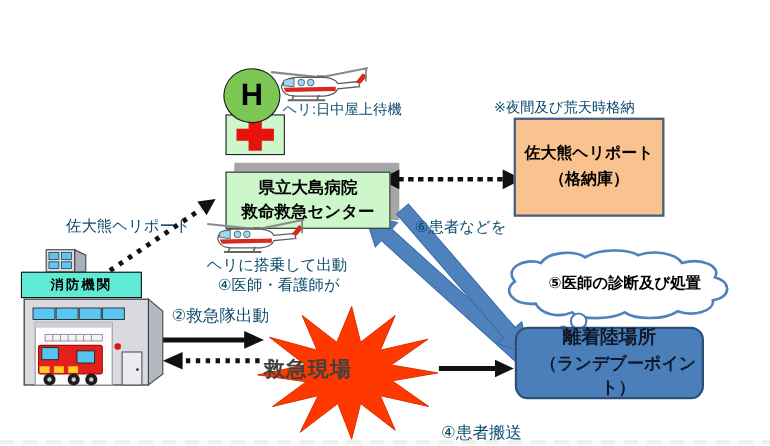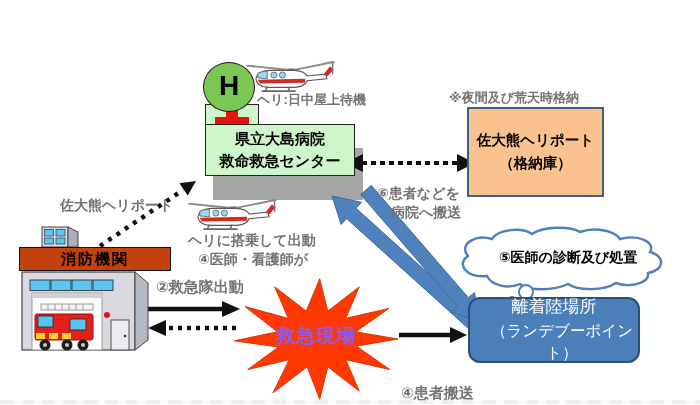--- a/index.html
+++ b/index.html
@@ -1,42 +1,42 @@
 <!DOCTYPE html>
 <html><head>
 <meta charset="utf-8">
 <style>
   html,body{margin:0;padding:0;background:#fff;}
   .canvas{position:relative;width:700px;height:405px;background:#ffffff;overflow:hidden;
           font-family:"Liberation Sans","DejaVu Sans",sans-serif;color:#000;}
   .abs{position:absolute;}
-  .txt{position:absolute;font-weight:bold;color:#737373;white-space:nowrap;z-index:4;}
+  .txt{position:absolute;font-weight:normal;color:#0c4a6e;white-space:nowrap;z-index:4;}
   .box{position:absolute;box-sizing:border-box;}
   .center{display:flex;flex-direction:column;align-items:center;justify-content:center;text-align:center;}
 
   .rooftop-label{left:105px;top:47px;width:112px;height:27px;background:#fff;border:1.5px solid #111;
                  font-size:14px;font-weight:bold;line-height:24px;text-align:center;z-index:4;}
   .helipad{left:203px;top:62px;width:50px;height:48px;background:#7cc653;border:1.6px solid #1a1a1a;
            border-radius:50%;z-index:3;font-size:28px;font-weight:bold;text-align:center;line-height:46px;}
   .cross-box{left:205px;top:104px;width:54px;height:37px;background:#cdf6cb;border:1.5px solid #222;z-index:3;}
   .cross-v{left:226px;top:108px;width:12px;height:29px;background:#e8120c;z-index:3;}
   .cross-h{left:215px;top:117px;width:34px;height:11px;background:#e8120c;z-index:3;}
   .hospital-shadow{left:213px;top:148px;width:150px;height:52px;background:#a6a6a6;z-index:1;}
-  .hospital-box{left:205px;top:124px;width:150px;height:52px;background:#cdf6cb;border:1.5px solid #222;
+  .hospital-box{left:205px;top:156px;width:150px;height:52px;background:#cdf6cb;border:1.5px solid #222;
                 font-size:15px;font-weight:bold;line-height:1.45;z-index:3;}
   .hangar-box{left:467px;top:107px;width:137px;height:90px;background:#f9c28e;border:2px solid #3f5f85;
               font-size:14.5px;font-weight:bold;line-height:1.6;z-index:3;}
   .rendezvous-box{left:468px;top:297px;width:172px;height:66px;background:#4a7fba;border:2.5px solid #2b4f76;
-                  border-radius:12px;color:#ffffff;font-weight:normal;z-index:3;line-height:1.45;}
+                  border-radius:12px;color:#0f172a;font-weight:bold;z-index:3;line-height:1.45;}
   .rendezvous-box .l1{font-size:17px;}
   .rendezvous-box .l2{font-size:15.5px;margin-left:16px;}
-  .fire-label{left:19px;top:247px;width:152px;height:24px;background:#c2410c;border:1.5px solid #111;
-              font-size:15px;font-weight:bold;line-height:22px;text-align:center;letter-spacing:2px;z-index:4;}
-  .scene-text{left:240px;top:323px;width:152px;text-align:center;font-size:19px;font-weight:bold;
-              color:#8b5cf6;letter-spacing:1px;z-index:4;}
+  .fire-label{left:19px;top:247px;width:110px;height:24px;background:#5eead4;border:1.5px solid #111;
+              font-size:12px;font-weight:bold;line-height:22px;text-align:center;letter-spacing:2px;z-index:4;}
+  .scene-text{left:240px;top:323px;width:152px;text-align:left;font-size:19px;font-weight:bold;
+              color:#404040;letter-spacing:1px;z-index:4;}
   .cloud-text{left:468px;top:249px;width:200px;text-align:center;font-size:14px;font-weight:bold;z-index:4;}
   .bottom-artifact{left:0;top:400px;width:700px;height:4px;opacity:.55;
       background:repeating-linear-gradient(90deg,#e3e3e3 0 13px,#f7f7f7 13px 21px);z-index:0;}
 </style>
 </head>
 <body>
 
 <div class="canvas">
 
   <div class="box hospital-shadow"></div>
@@ -123,23 +123,22 @@
     <path d="M16,23 L66,22 L66,26 L18,27 Z" fill="#d42a20"></path>
     <line x1="20" y1="35" x2="56" y2="35" stroke="#666" stroke-width="2"></line>
     <line x1="26" y1="30" x2="24" y2="35" stroke="#666" stroke-width="1.5"></line>
     <line x1="50" y1="30" x2="48" y2="35" stroke="#666" stroke-width="1.5"></line>
   </svg>
   <div class="txt" style="left:188px;top:231px;font-size:14px;line-height:1.35;white-space:normal;width:130px;">
     <div>ヘリに搭乗して出動</div>
     <div style="padding-left:10px;">④医師・看護師が</div>
   </div>
 
-  <div class="txt" style="left:377px;top:184px;font-size:14px;line-height:1.35;white-space:normal;width:110px;">
+  <div class="txt" style="left:377px;top:197px;font-size:14px;line-height:1.35;white-space:normal;width:110px;">
     <div>⑥患者などを</div>
-    <div style="padding-left:14px;">病院へ搬送</div>
   </div>
 
   <svg class="abs" style="left:15px;top:226px;width:135px;height:138px;z-index:3;" viewBox="0 0 135 138">
     <rect x="27" y="1" width="26" height="20" fill="#d9dde3" stroke="#444" stroke-width="1"></rect>
     <polygon points="53,1 63,6 63,21 53,21" fill="#aab0bb" stroke="#444" stroke-width="1"></polygon>
     <rect x="29.5" y="3.5" width="9" height="6.5" fill="#5bc6f2" stroke="#333" stroke-width="0.7"></rect>
     <rect x="41" y="3.5" width="9" height="6.5" fill="#5bc6f2" stroke="#333" stroke-width="0.7"></rect>
     <rect x="29.5" y="12" width="9" height="6" fill="#5bc6f2" stroke="#333" stroke-width="0.7"></rect>
     <rect x="41" y="12" width="9" height="6" fill="#5bc6f2" stroke="#333" stroke-width="0.7"></rect>
     <rect x="7" y="46" width="113" height="78" fill="#d9d9df" stroke="#444" stroke-width="1.2"></rect>

